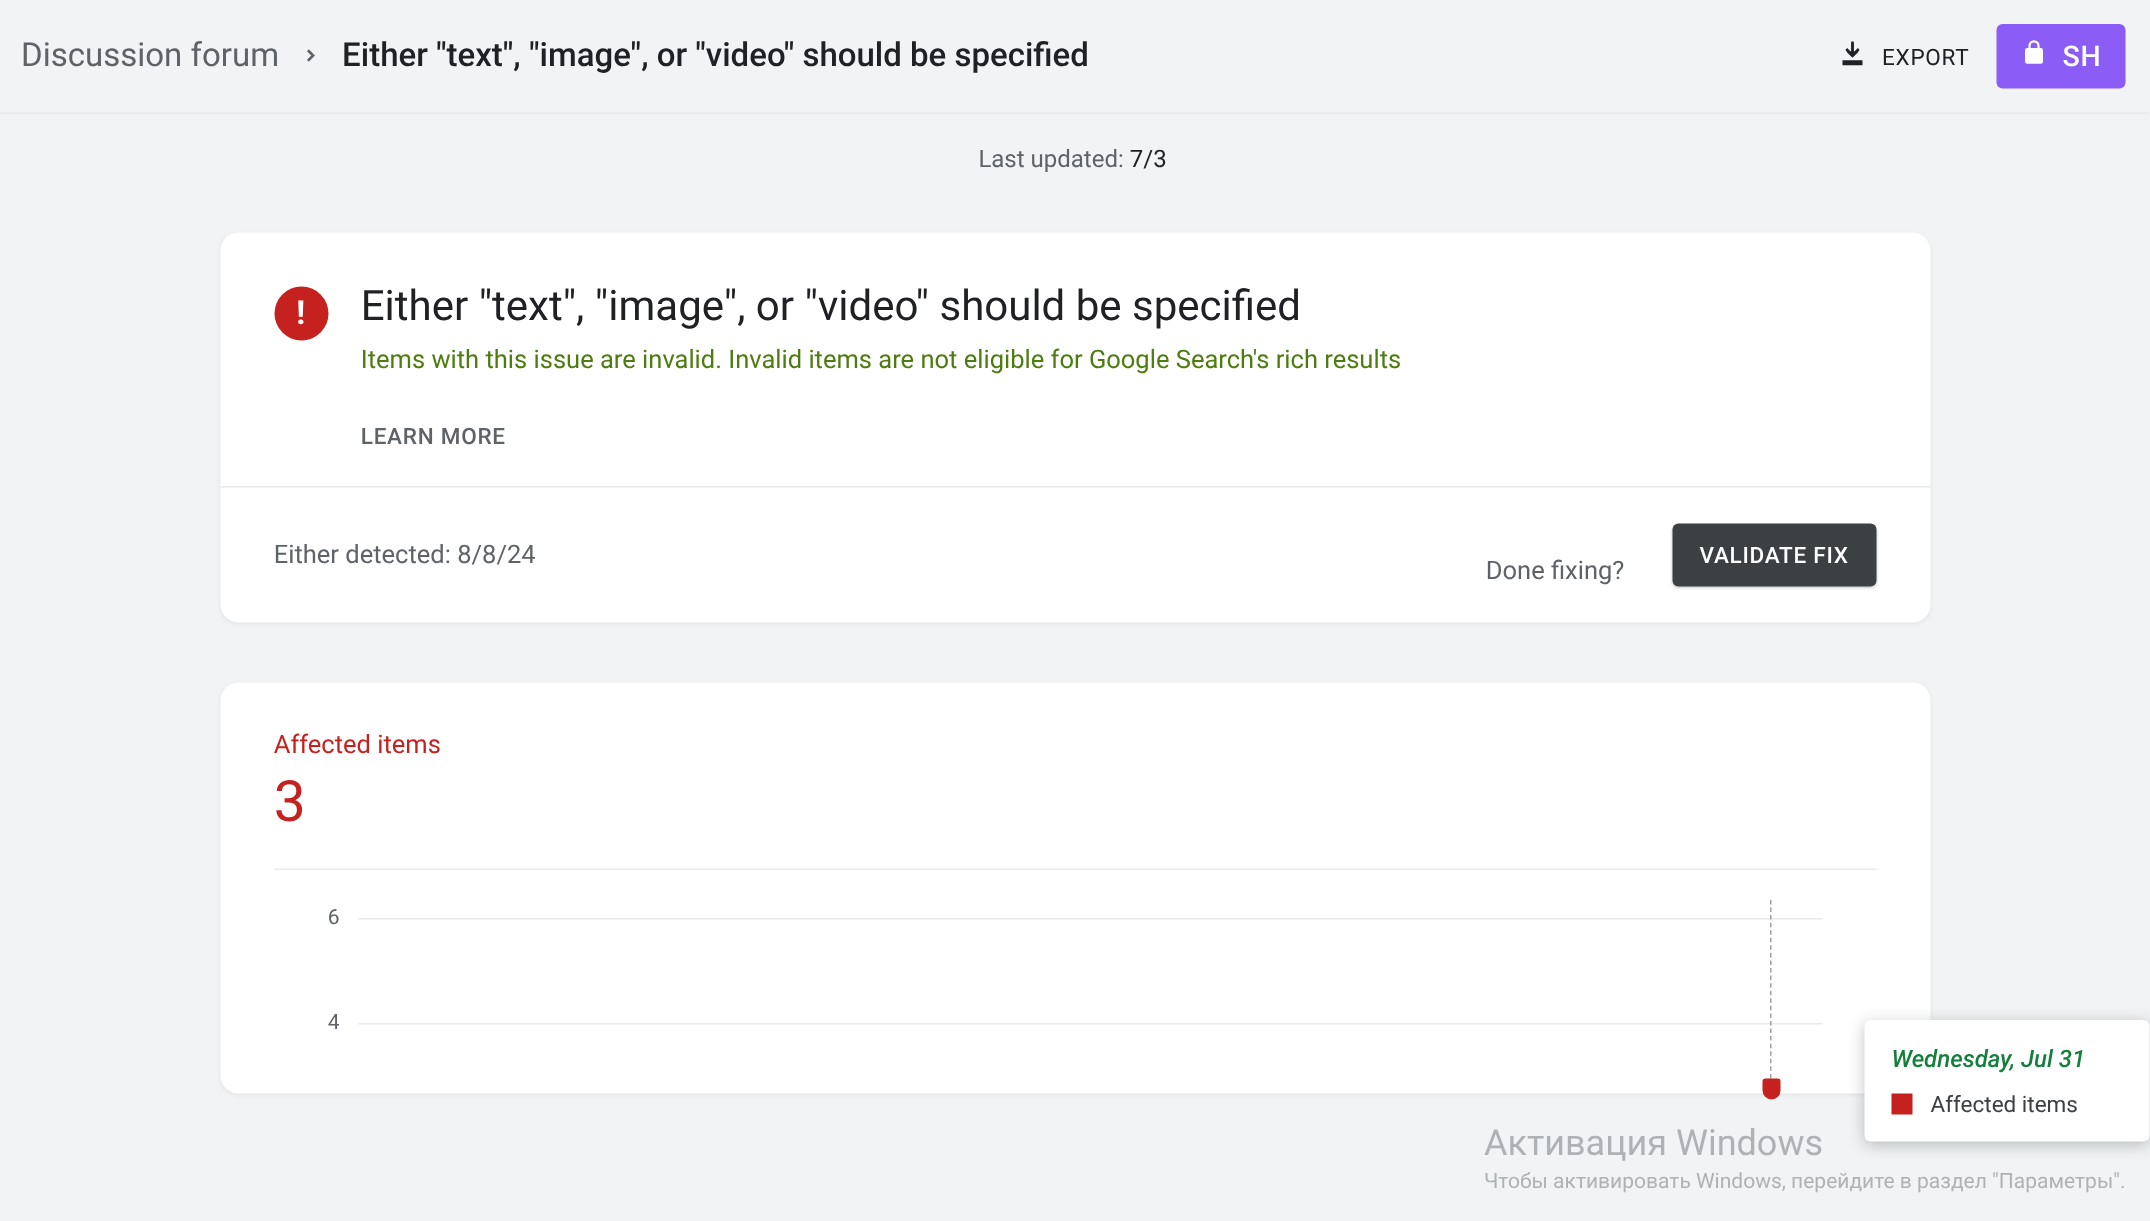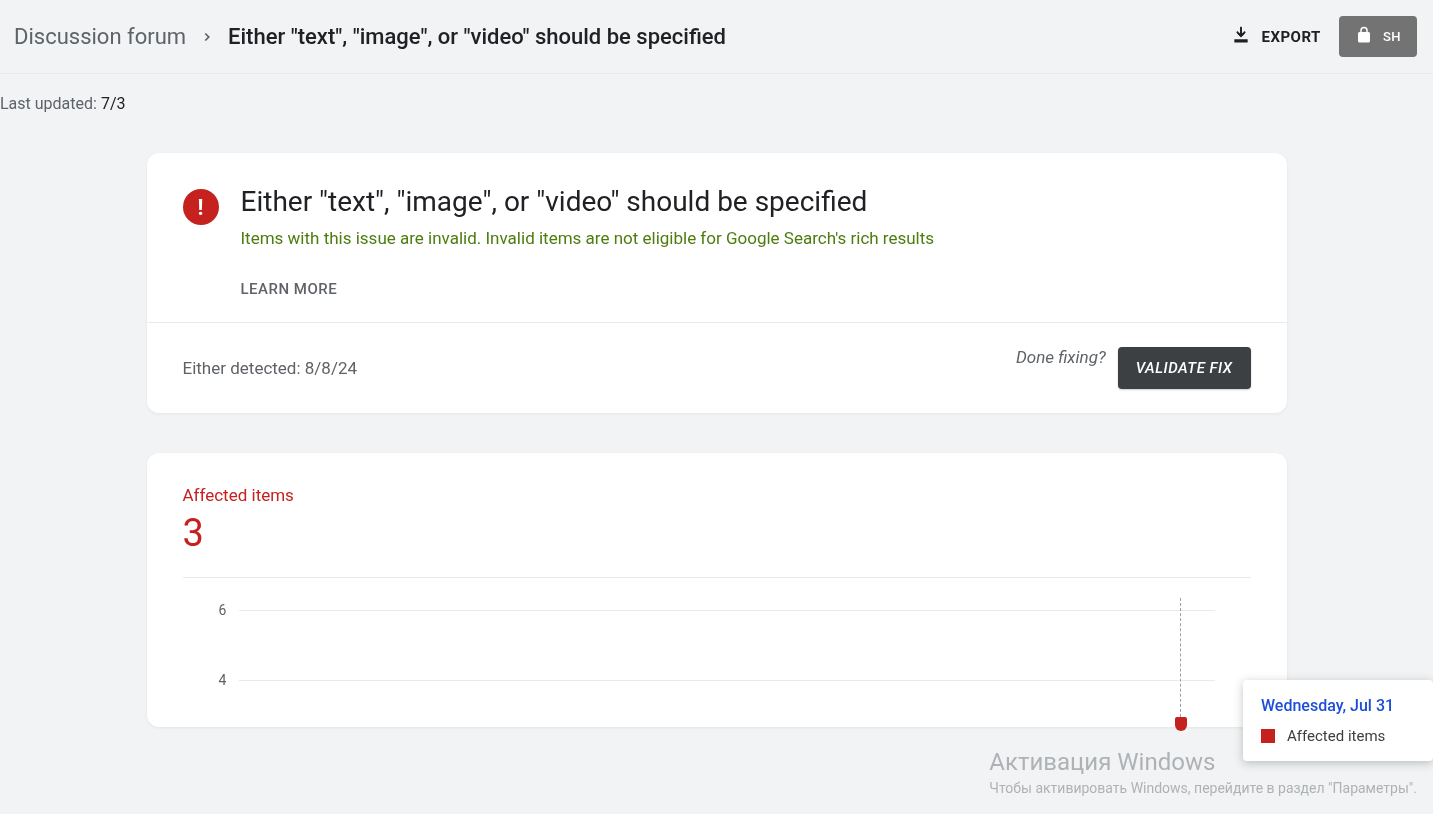--- a/index.html
+++ b/index.html
@@ -33,41 +33,41 @@
   .header-actions {
     display: flex;
     align-items: center;
     gap: 18px;
   }
   .export-btn {
     display: flex;
     align-items: center;
     gap: 10px;
     font-size: 15px;
-    font-weight: 700;
+    font-weight: 400;
     letter-spacing: 0.5px;
     color: #202124;
     cursor: pointer;
   }
   .share-btn {
     display: flex;
     align-items: center;
     gap: 10px;
-    background: #737373;
+    background: #8b5cf6;
     color: #fff;
-    font-size: 13px;
+    font-size: 19px;
     font-weight: 500;
     letter-spacing: 0.5px;
     padding: 10px 16px;
     border-radius: 4px;
     cursor: pointer;
   }
   .last-updated {
-    text-align: left;
-    padding: 20px 16px 0 0;
+    text-align: center;
+    padding: 20px 16px 0 13px;
     font-size: 16px;
     color: #5f6368;
   }
   .last-updated .date { color: #202124; font-weight: 400; }
   .container {
     max-width: 1140px;
     margin: 40px auto 0 auto;
   }
   .card {
     background: #fff;
@@ -121,23 +121,22 @@
     align-items: center;
     justify-content: space-between;
     padding: 24px 36px;
   }
   .first-detected {
     font-size: 17px;
     color: #5f6368;
   }
   .done-fixing-group {
     display: flex;
-    align-items: flex-start;
-    gap: 12px;
-    font-style: italic;
+    align-items: flex-end;
+    gap: 32px;
   }
   .done-fixing-label {
     font-size: 17px;
     color: #5f6368;
   }
   .validate-btn {
     background: #3c4043;
     color: #fff;
     font-size: 15px;
     font-weight: 500;
@@ -207,23 +206,24 @@
     top: 680px;
     background: #fff;
     border-radius: 4px;
     box-shadow: 0 2px 10px rgba(60,64,67,0.3);
     padding: 16px 18px;
     width: 190px;
   }
   .tooltip-date {
     font-size: 16px;
     font-weight: 500;
-    color: #1d4ed8;
+    color: #15803d;
     margin-bottom: 12px;
     white-space: nowrap;
+    font-style: italic;
   }
   .tooltip-legend {
     display: flex;
     align-items: center;
     gap: 12px;
     font-size: 15px;
     color: #3c4043;
   }
   .legend-swatch {
     width: 14px;

